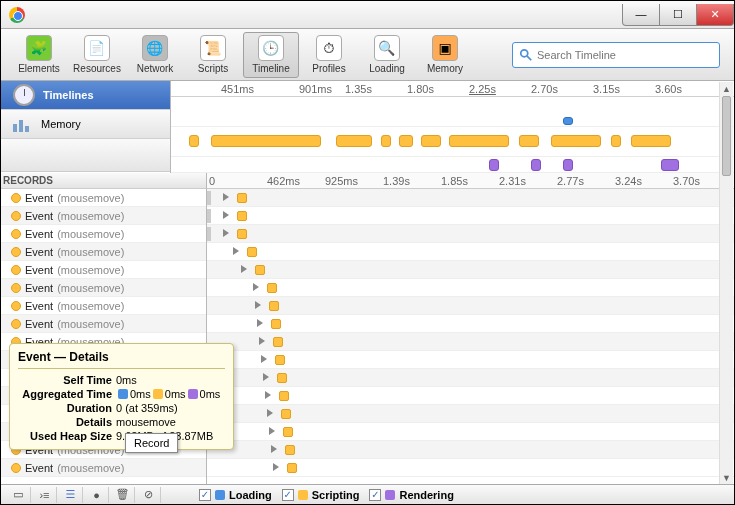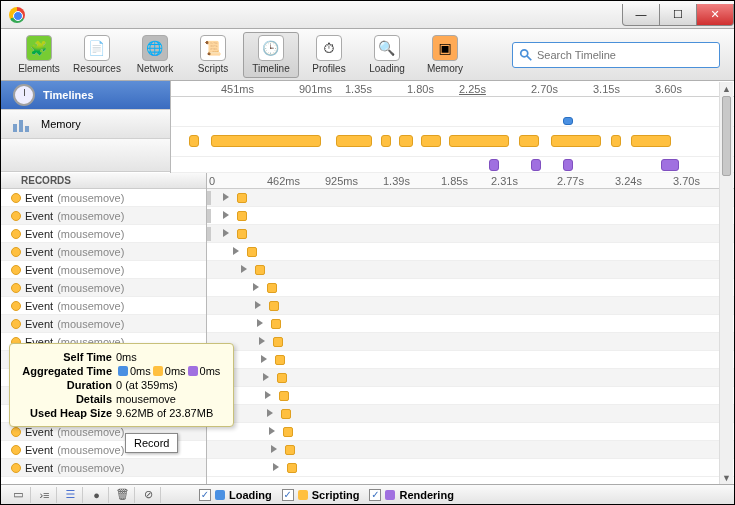--- a/index.html
+++ b/index.html
@@ -41,21 +41,21 @@
 .ruler span { position: absolute; top: 2px; }
 .lane { height: 30px; position: relative; border-bottom: 1px solid #eee; }
 .chip { position: absolute; top: 8px; height: 12px; border-radius: 3px; }
 .chip.b { background: #4a90e2; border: 1px solid #2a70c2; }
 .chip.y { background: #ffc040; border: 1px solid #e0a020; }
 .chip.p { background: #a070e0; border: 1px solid #8050c0; }
 
 
 .records-area { display: flex; height: calc(505px - 28px - 52px - 92px - 20px); }
 .records-side { width: 206px; border-right: 1px solid #b8b8b8; overflow: hidden; }
-.records-hdr { height: 16px; background: linear-gradient(#fafafa,#e4e4e4); border-bottom: 1px solid #ccc; padding-left: 20px; font-weight: bold; color: #555; font-size: 10px; line-height: 16px; }
+.records-hdr { height: 16px; background: linear-gradient(#fafafa,#e4e4e4); border-bottom: 1px solid #ccc; padding-left: 2px; font-weight: bold; color: #555; font-size: 10px; line-height: 16px; }
 .rec-row { height: 18px; display: flex; align-items: center; padding-left: 10px; gap: 4px; border-bottom: 1px solid #eee; font-family: monospace; font-size: 10px; }
 .rec-row:nth-child(even) { background: #f4f4f4; }
 .dot-y { width: 10px; height: 10px; border-radius: 50%; background: #ffc040; border: 1px solid #e0a020; }
 .rec-row span.evt { color: #222; }
 .rec-row span.sub { color: #888; }
 
 .records-main { flex: 1; overflow: hidden; position: relative; }
 .rec-ruler { height: 16px; border-bottom: 1px solid #ccc; background: #fafafa; position: relative; font-size: 10px; color: #666; }
 .rec-ruler span { position: absolute; top: 2px; }
 .rec-lane { height: 18px; position: relative; border-bottom: 1px solid #eee; }
@@ -153,21 +153,21 @@
       <span>Memory</span>
     </div>
     <div style="height:33px;background:linear-gradient(#fafafa,#e4e4e4);border-bottom:1px solid #ccc"></div>
   </div>
   <div class="overview">
     <div class="ruler" id="ov-ruler">
         <span style="left: 50px;">451ms</span>
         <span style="left: 112px; margin-left: 16px;">901ms</span>
         <span style="left: 174px;">1.35s</span>
         <span style="left: 236px;">1.80s</span>
-        <span style="left: 288px; text-decoration: underline;">2.25s</span>
+        <span style="left: 298px; text-decoration: underline;">2.25s</span>
         <span style="left: 360px;">2.70s</span>
         <span style="left: 422px;">3.15s</span>
         <span style="left: 484px;">3.60s</span>
       </div>
     <div class="lane">
       <div class="chip b" style="left:392px;width:10px;top:20px;height:8px"></div>
     </div>
     <div class="lane">
       <div class="chip y" style="left:18px;width:10px"></div>
       <div class="chip y" style="left:40px;width:110px"></div>
@@ -276,21 +276,21 @@
         </div>
       </div>
   </div>
   <div class="records-main">
     <div class="rec-ruler" id="rec-ruler">
         <span style="left: 2px;">0</span>
         <span style="left: 60px;">462ms</span>
         <span style="left: 118px;">925ms</span>
         <span style="left: 176px;">1.39s</span>
         <span style="left: 234px;">1.85s</span>
-        <span style="left: 284px;">2.31s</span>
+        <span style="left: 292px;">2.31s</span>
         <span style="left: 350px;">2.77s</span>
         <span style="left: 408px;">3.24s</span>
         <span style="left: 466px;">3.70s</span>
       </div>
     <div id="rec-lanes">
         <div class="rec-lane">
           <div class="bar"></div>
           <div class="tri" style="left:16px"></div>
           <div class="sq" style="left:30px"></div>
         </div>
@@ -354,20 +354,21 @@
         </div>
         <div class="rec-lane">
           <div class="tri" style="left:66px"></div>
           <div class="sq" style="left:80px"></div>
         </div>
       </div>
   </div>
 </div>
 
 <div class="tooltip">
+  <h4>Event — Details</h4>
   <div class="tt-row">
       <div class="tt-k">Self Time</div>
       <div>0ms</div>
     </div>
   <div class="tt-row">
       <div class="tt-k">Aggregated Time</div>
     <span class="tt-sq" style="background:#4a90e2"></span>
       <span>0ms</span>
     <span class="tt-sq" style="background:#ffc040"></span>
       <span>0ms</span>

